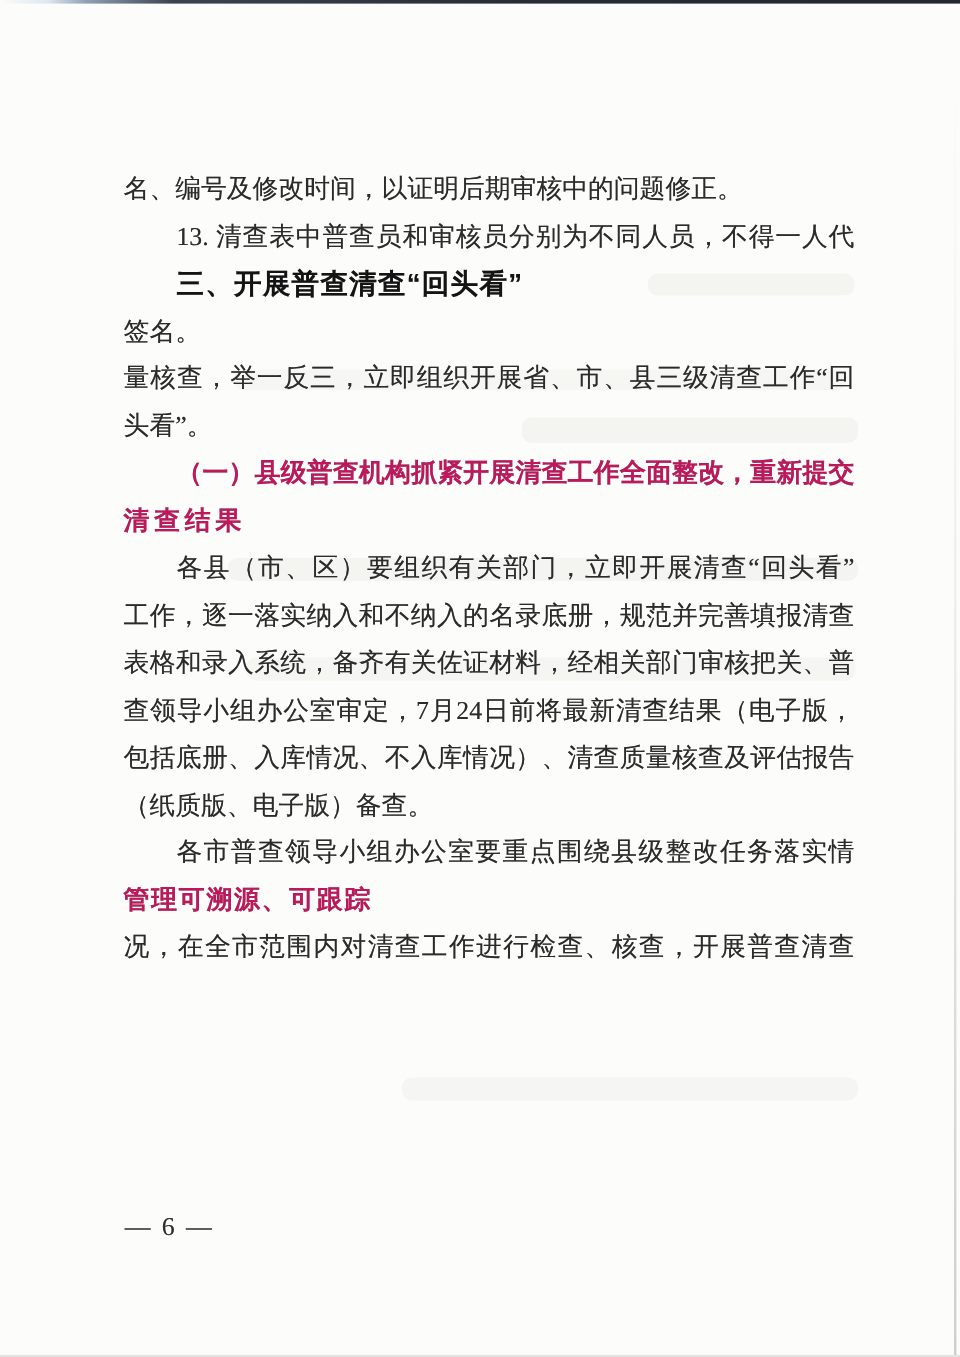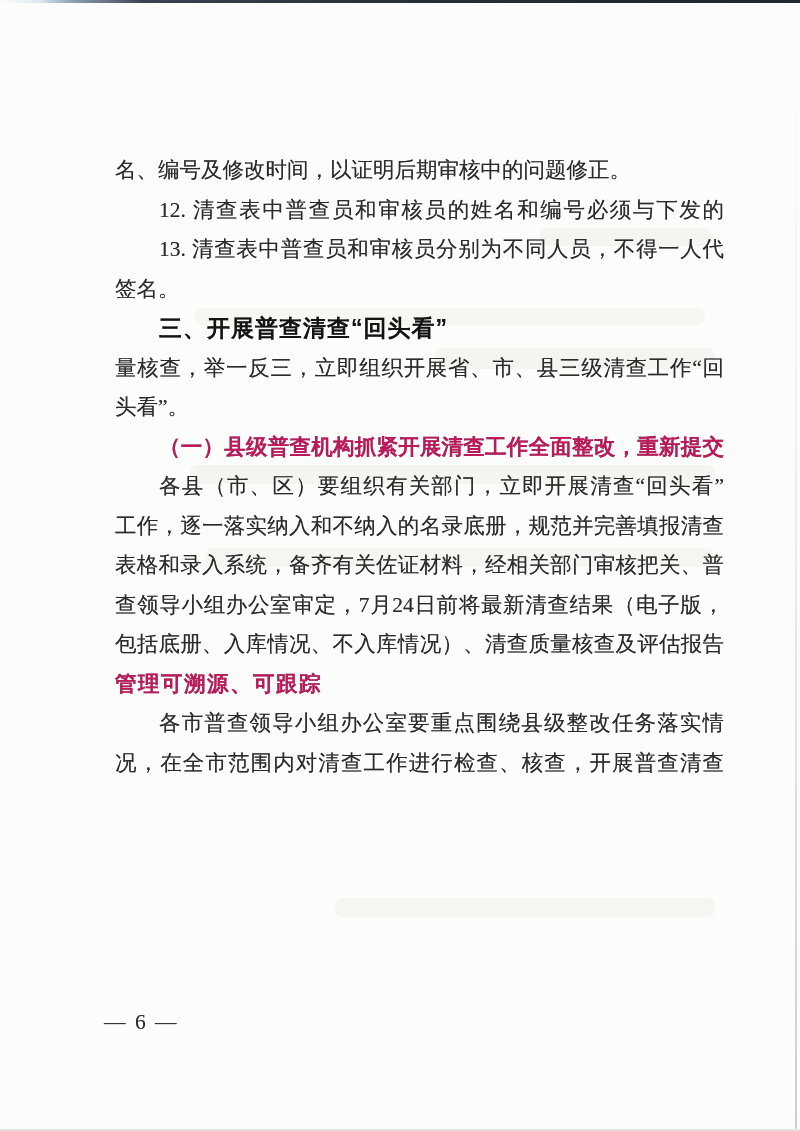--- a/index.html
+++ b/index.html
@@ -46,24 +46,23 @@
   }
   
   .smudge {
     position: absolute;
     background: #ecece8;
     opacity: 0.5;
     border-radius: 8px;
   }
   .content {
     position: absolute;
-    left: 115px;
+    left: 103px;
     top: 138px;
     width: 609px;
-    margin-top: 13px;
   }
   .line {
     font-size: 21.5px;
     line-height: 39.5px;
     height: 39.5px;
     color: #2b2b2b;
     text-align: left;
     text-shadow: 0 0 0.5px rgba(45,45,45,0.55);
     white-space: nowrap;
   }
@@ -108,32 +107,33 @@
 
   <div class="smudge" style="left:540px; top:228px; width:172px; height:18px;"></div>
   <div class="smudge" style="left:195px; top:308px; width:510px; height:17px; opacity:0.38;"></div>
   <div class="smudge" style="left:435px; top:348px; width:280px; height:21px;"></div>
   <div class="smudge" style="left:190px; top:465px; width:525px; height:19px;"></div>
   <div class="smudge" style="left:205px; top:548px; width:508px; height:19px; opacity:0.42;"></div>
   <div class="smudge" style="left:335px; top:898px; width:380px; height:19px; opacity:0.42;"></div>
 
   <div class="content">
     <div class="line">名、编号及修改时间，以证明后期审核中的问题修正。</div>
-    <div class="line indent full">12. 清查表中普查员和审核员的姓名和编号必须与下发的</div>
     <div class="line indent full">13. 清查表中普查员和审核员分别为不同人员，不得一人代</div>
+    <div class="line heading indent">三、开展普查清查“回头看”</div>
     <div class="line">签名。</div>
-    <div class="line heading indent">三、开展普查清查“回头看”</div>
     <div class="line full">量核查，举一反三，立即组织开展省、市、县三级清查工作“回</div>
     <div class="line">头看”。</div>
     <div class="line bold indent full">（一）县级普查机构抓紧开展清查工作全面整改，重新提交</div>
+    <div class="line bold spread">清查结果</div>
     <div class="line indent full">各县（市、区）要组织有关部门，立即开展清查“回头看”</div>
     <div class="line full">工作，逐一落实纳入和不纳入的名录底册，规范并完善填报清查</div>
     <div class="line full">表格和录入系统，备齐有关佐证材料，经相关部门审核把关、普</div>
     <div class="line full">查领导小组办公室审定，7月24日前将最新清查结果（电子版，</div>
     <div class="line full">包括底册、入库情况、不入库情况）、清查质量核查及评估报告</div>
+    <div class="line">（纸质版、电子版）备查。</div>
+    <div class="line indent full">各市普查领导小组办公室要重点围绕县级整改任务落实情</div>
     <div class="line bold spread2">管理可溯源、可跟踪</div>
-    <div class="line indent full">各市普查领导小组办公室要重点围绕县级整改任务落实情</div>
     <div class="line full">况，在全市范围内对清查工作进行检查、核查，开展普查清查</div>
   </div>
 
   <div class="page-number">— 6 —</div>
 
 </div>
 
 </body></html>

